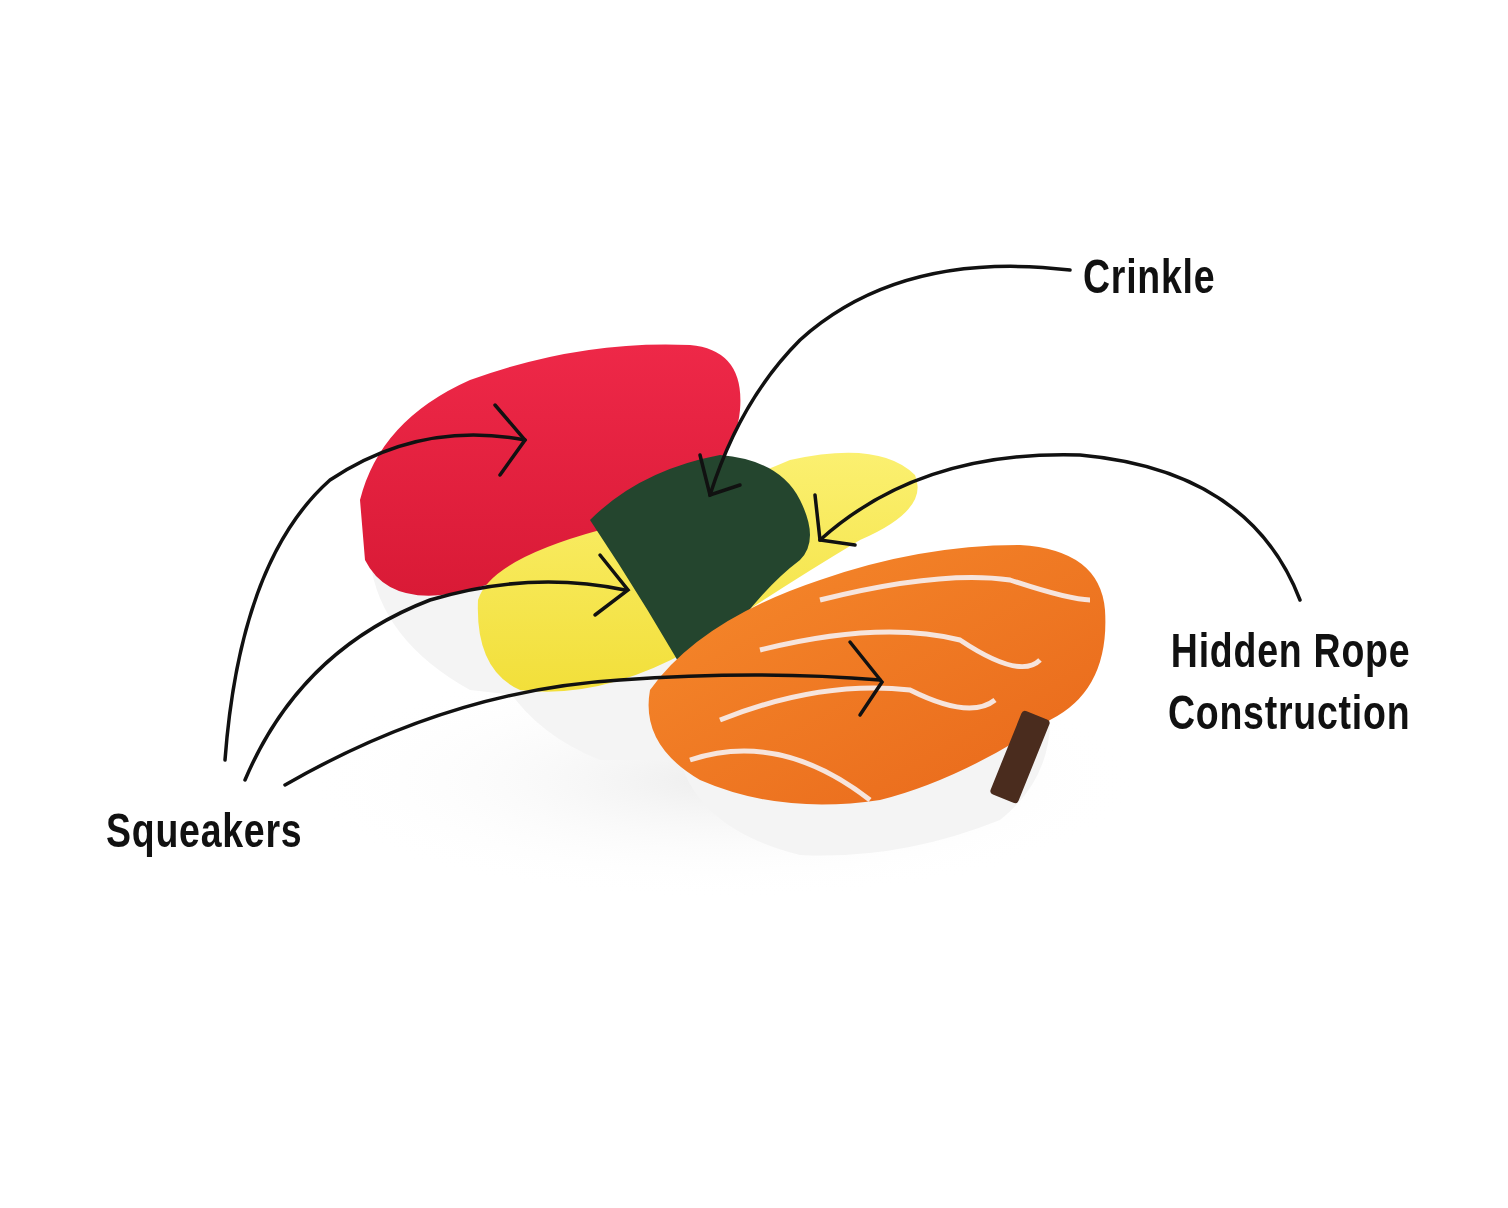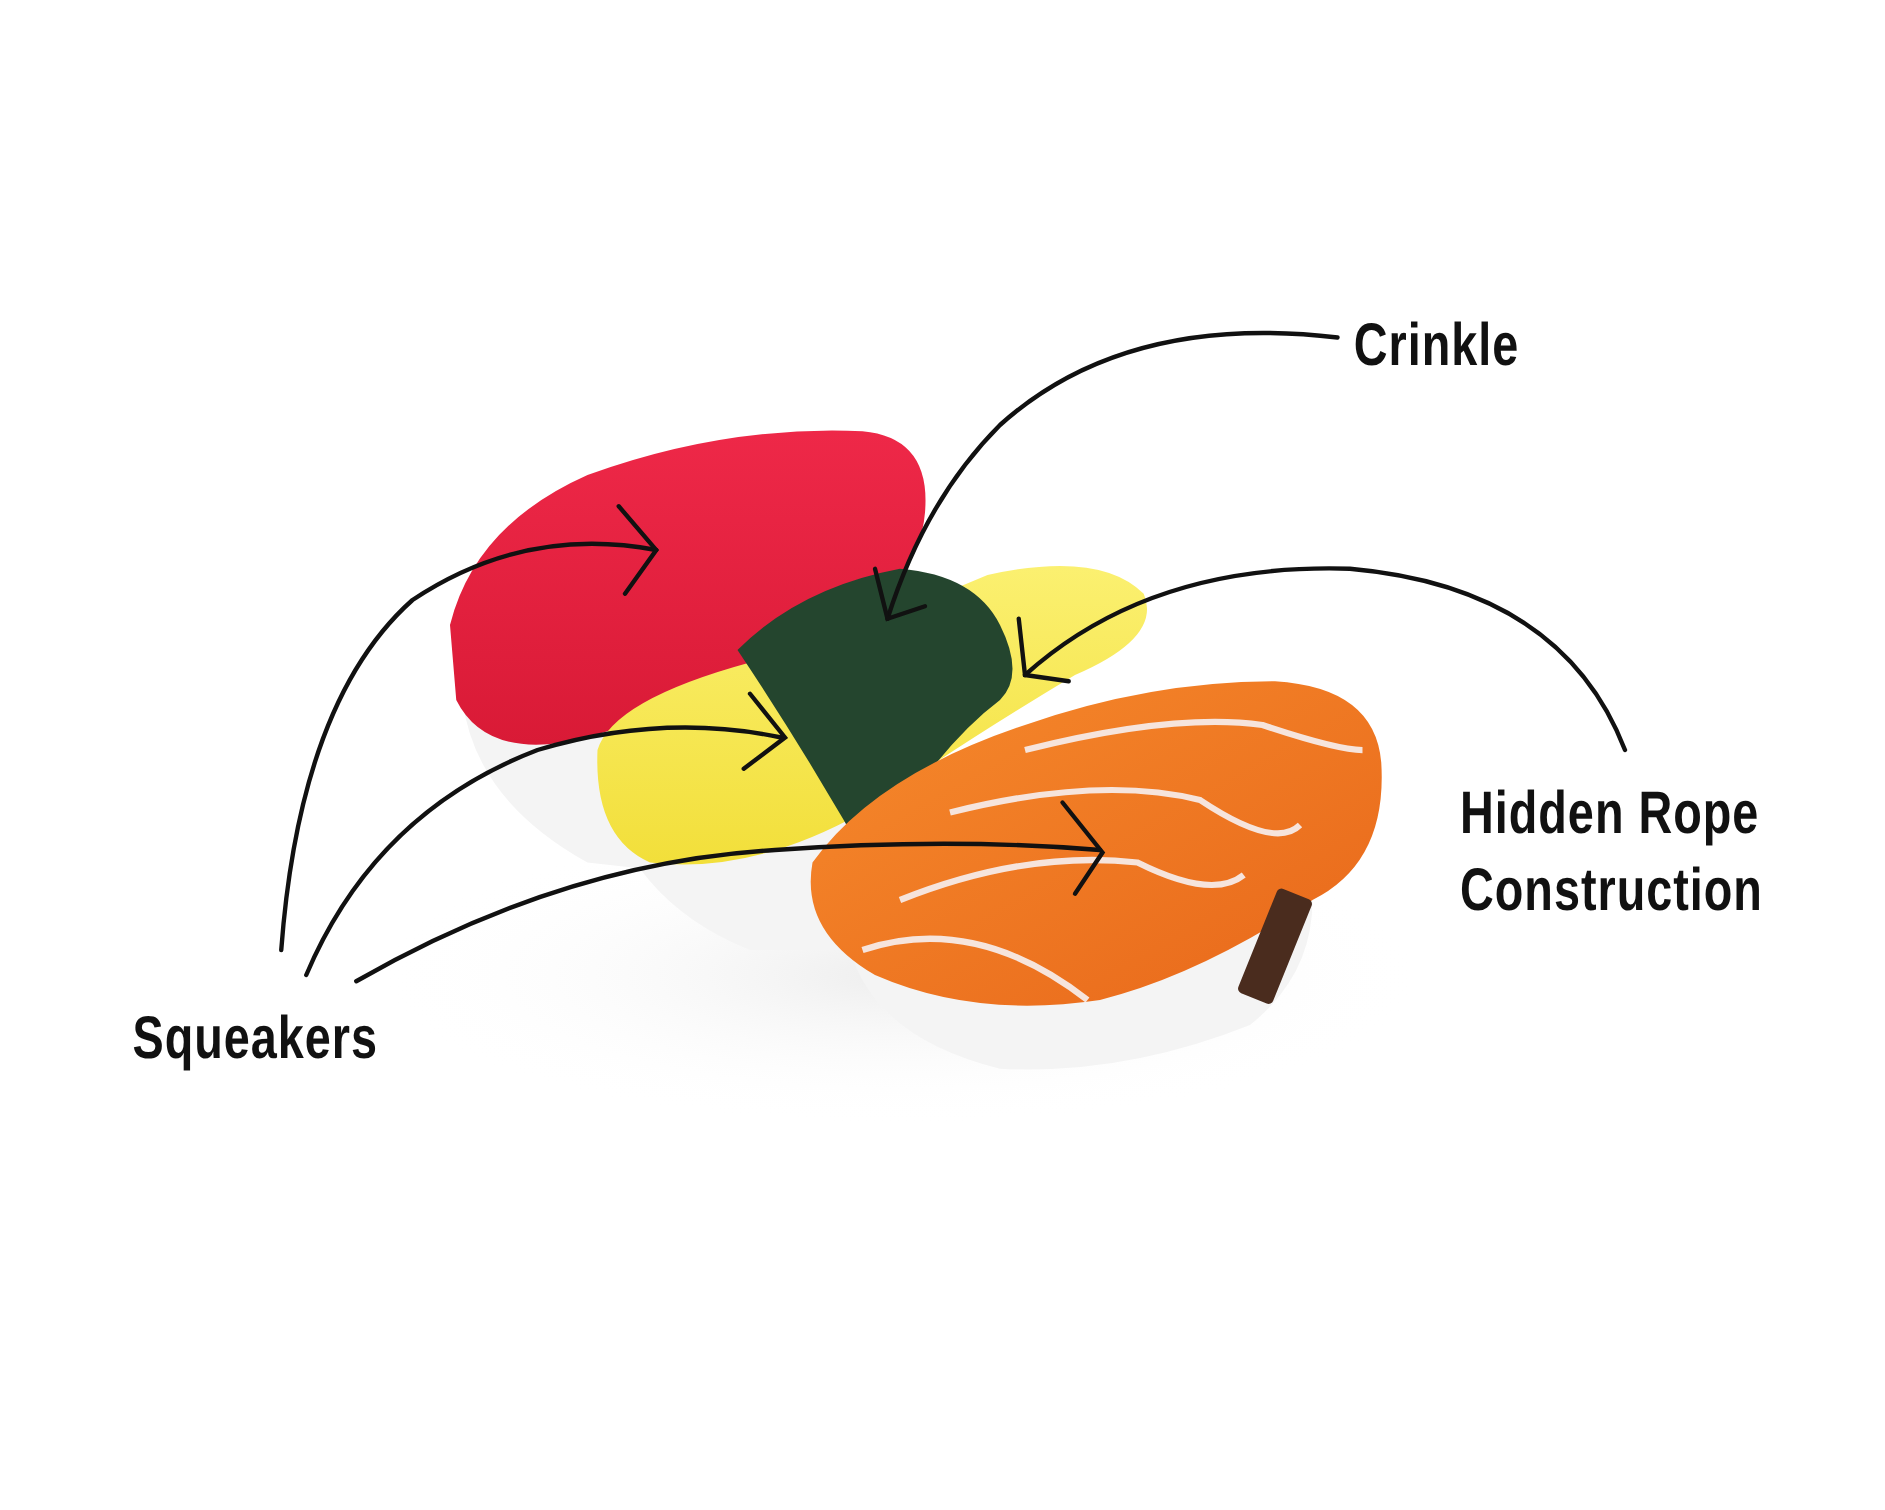--- a/index.html
+++ b/index.html
@@ -1,17 +1,17 @@
 <!DOCTYPE html>
 <html><head>
 <meta charset="utf-8">
 <style>
   html, body { margin: 0; padding: 0; }
   body { width: 1508px; height: 1208px; background: #ffffff; overflow: hidden; position: relative; }
-  .stage { position: absolute; left: 0; top: 0; width: 1508px; height: 1208px; }
+  .stage { position: absolute; left: 0; top: 0; width: 1508px; height: 1208px; text-align: right; }
   .label {
     position: absolute;
     font-family: "Liberation Sans", "DejaVu Sans", sans-serif;
     font-weight: 700;
     color: #111111;
     font-size: 48px;
     letter-spacing: 1px;
     line-height: 1.3;
     transform: scaleX(0.78);
     transform-origin: left top;

